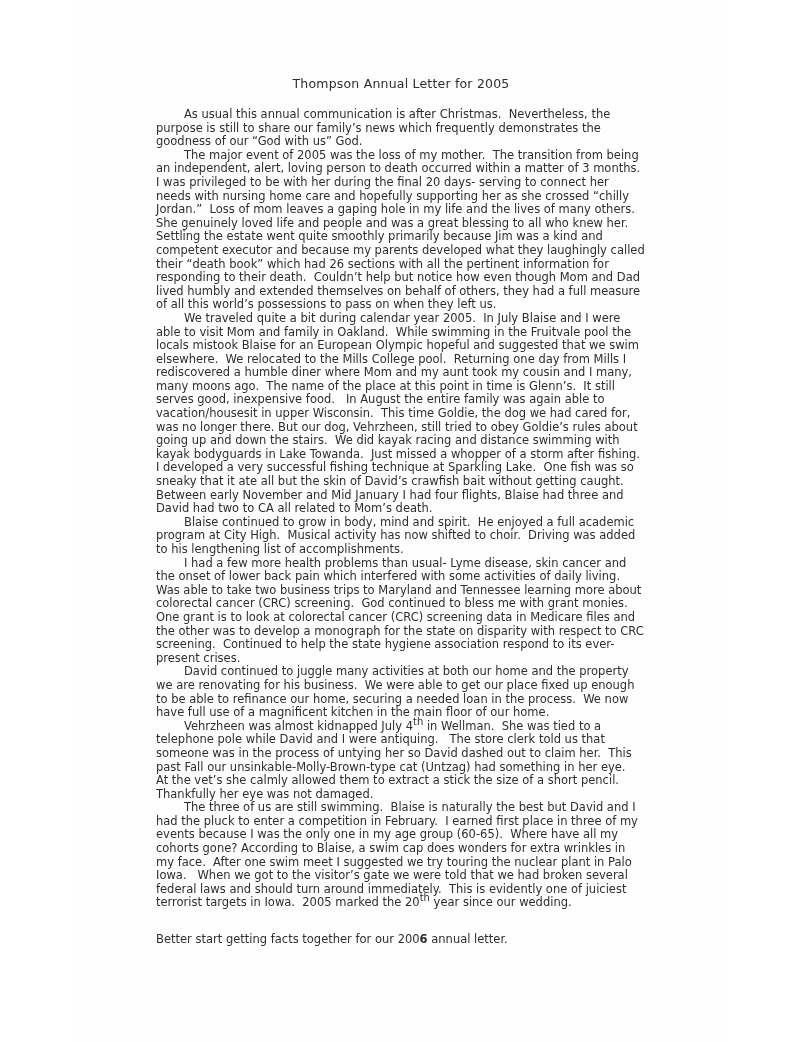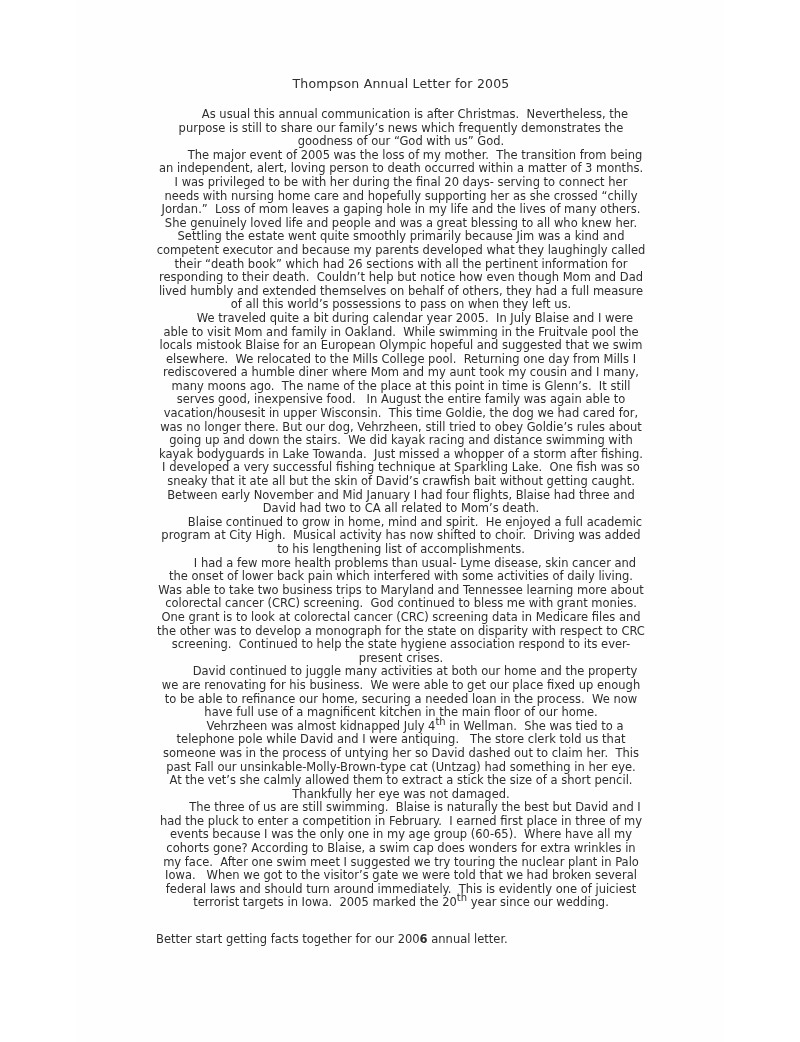--- a/index.html
+++ b/index.html
@@ -23,21 +23,21 @@
     font-size: 12.5px;
     font-weight: 400;
     margin: 0 0 17px 0;
     letter-spacing: 0.2px;
   }
   .body-text p {
     margin: 0;
     font-size: 11.5px;
     line-height: 13.6px;
     text-indent: 28px;
-    text-align: center;
+    text-align: left;
   }
   .body-text p span,
   .closing span {
     white-space: pre-wrap;
   }
   sup {
     font-size: 10px;
     line-height: 0;
     vertical-align: super;
     white-space: pre-wrap;
@@ -69,21 +69,21 @@
   <h1 class="title">Thompson Annual Letter for 2005</h1>
 
   <div class="body-text">
 
     <p><span>As usual this annual communication is after Christmas.  Nevertheless, the purpose is still to share our family’s news which frequently demonstrates the goodness of our “God with us” God.</span></p>
 
     <p><span>The major event of 2005 was the loss of my mother.  The transition from being an independent, alert, loving person to death occurred within a matter of 3 months.  I was privileged to be with her during the final 20 days- serving to connect her needs with nursing home care and hopefully supporting her as she crossed “chilly Jordan.”  Loss of mom leaves a gaping hole in my life and the lives of many others.  She genuinely loved life and people and was a great blessing to all who knew her.  Settling the estate went quite smoothly primarily because Jim was a kind and competent executor and because my parents developed what they laughingly called their “death book” which had 26 sections with all the pertinent information for responding to their death.  Couldn’t help but notice how even though Mom and Dad lived humbly and extended themselves on behalf of others, they had a full measure of all this world’s possessions to pass on when they left us.</span></p>
 
     <p><span>We traveled quite a bit during calendar year 2005.  In July Blaise and I were able to visit Mom and family in Oakland.  While swimming in the Fruitvale pool the locals mistook Blaise for an European Olympic hopeful and suggested that we swim elsewhere.  We relocated to the Mills College pool.  Returning one day from Mills I rediscovered a humble diner where Mom and my aunt took my cousin and I many, many moons ago.  The name of the place at this point in time is Glenn’s.  It still serves good, inexpensive food.   In August the entire family was again able to vacation/housesit in upper Wisconsin.  This time Goldie, the dog we had cared for, was no longer there. But our dog, Vehrzheen, still tried to obey Goldie’s rules about going up and down the stairs.  We did kayak racing and distance swimming with kayak bodyguards in Lake Towanda.  Just missed a whopper of a storm after fishing.  I developed a very successful fishing technique at Sparkling Lake.  One fish was so sneaky that it ate all but the skin of David’s crawfish bait without getting caught.  Between early November and Mid January I had four flights, Blaise had three and David had two to CA all related to Mom’s death.</span></p>
 
-    <p><span>Blaise continued to grow in home, mind and spirit.  He enjoyed a full academic program at City High.  Musical activity has now shifted to choir.  Driving was added to his lengthening list of accomplishments.</span></p>
+    <p><span>Blaise continued to grow in body, mind and spirit.  He enjoyed a full academic program at City High.  Musical activity has now shifted to choir.  Driving was added to his lengthening list of accomplishments.</span></p>
 
     <p><span>I had a few more health problems than usual- Lyme disease, skin cancer and the onset of lower back pain which interfered with some activities of daily living.  Was able to take two business trips to Maryland and Tennessee learning more about colorectal cancer (CRC) screening.  God continued to bless me with grant monies.  One grant is to look at colorectal cancer (CRC) screening data in Medicare files and the other was to develop a monograph for the state on disparity with respect to CRC screening.  Continued to help the state hygiene association respond to its ever-present crises.</span></p>
 
     <p><span>David continued to juggle many activities at both our home and the property we are renovating for his business.  We were able to get our place fixed up enough to be able to refinance our home, securing a needed loan in the process.  We now have full use of a magnificent kitchen in the main floor of our home.</span></p>
 
     <p><span>Vehrzheen was almost kidnapped July 4</span><sup>th</sup><span> in Wellman.  She was tied to a telephone pole while David and I were antiquing.   The store clerk told us that someone was in the process of untying her so David dashed out to claim her.  This past Fall our unsinkable-Molly-Brown-type cat (Untzag) had something in her eye.   At the vet’s she calmly allowed them to extract a stick the size of a short pencil.  Thankfully her eye was not damaged.</span></p>
 
     <p><span>The three of us are still swimming.  Blaise is naturally the best but David and I had the pluck to enter a competition in February.  I earned first place in three of my events because I was the only one in my age group (60-65).  Where have all my cohorts gone? According to Blaise, a swim cap does wonders for extra wrinkles in my face.  After one swim meet I suggested we try touring the nuclear plant in Palo Iowa.   When we got to the visitor’s gate we were told that we had broken several federal laws and should turn around immediately.  This is evidently one of juiciest terrorist targets in Iowa.  2005 marked the 20</span><sup>th</sup><span> year since our wedding.</span></p>
 
   </div>

